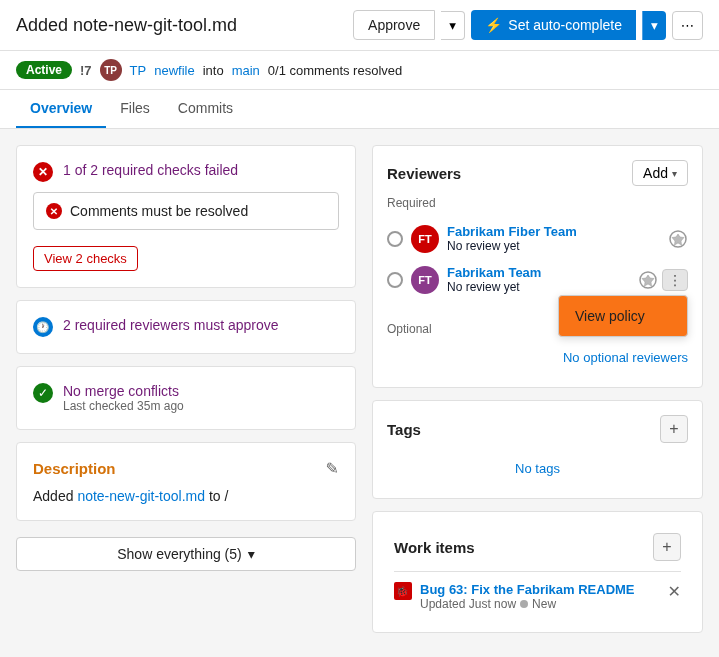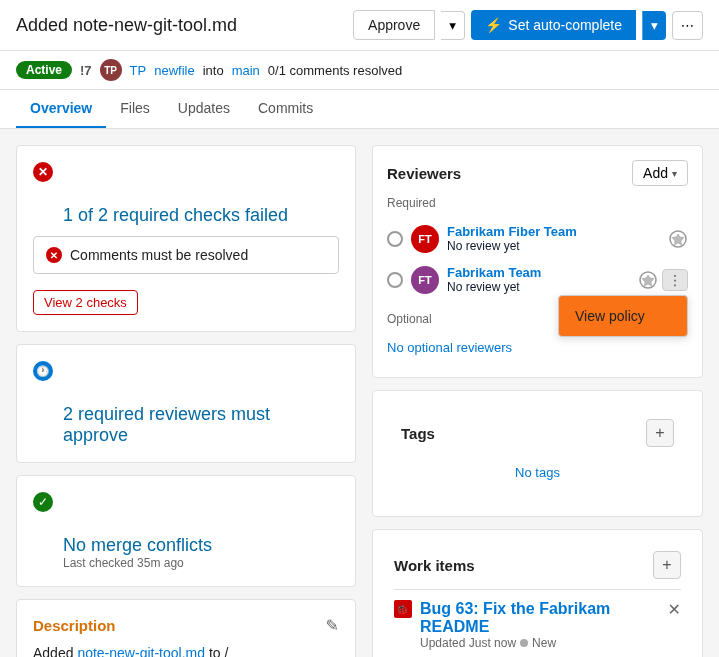--- a/index.html
+++ b/index.html
@@ -31,21 +31,21 @@
 
     .card { background: #fff; border: 1px solid #e0e0e0; border-radius: 4px; padding: 16px; }
 
     .check-item { display: flex; align-items: flex-start; gap: 10px; margin-bottom: 10px; }
     .check-item:last-child { margin-bottom: 0; }
 
     .icon-x-red { width: 20px; height: 20px; border-radius: 50%; background: #c00; color: #fff; display: flex; align-items: center; justify-content: center; font-size: 12px; font-weight: 700; flex-shrink: 0; }
     .icon-check-green { width: 20px; height: 20px; border-radius: 50%; background: #107c10; color: #fff; display: flex; align-items: center; justify-content: center; font-size: 12px; flex-shrink: 0; }
     .icon-clock-blue { width: 20px; height: 20px; border-radius: 50%; background: #0078d4; color: #fff; display: flex; align-items: center; justify-content: center; font-size: 11px; flex-shrink: 0; }
 
-    .check-text { font-size: 18px; color: #0369a1; margin-top: 43px; }
+    .check-text { font-size: 14px; color: #701a75; }
     .check-sub { font-size: 12px; color: #666; }
 
     .sub-card { border: 1px solid #ccc; border-radius: 4px; padding: 10px 12px; margin: 8px 0; display: flex; align-items: center; gap: 8px; }
 
     .view-checks-btn { display: inline-block; border: 1px solid #c00; color: #c00; border-radius: 4px; padding: 4px 10px; font-size: 13px; cursor: pointer; margin-top: 8px; background: #fff; }
 
     
     .desc-header { display: flex; align-items: center; justify-content: space-between; margin-bottom: 10px; }
     .desc-title { font-size: 15px; font-weight: 600; color: #d4720a; }
     .desc-edit { background: none; border: none; cursor: pointer; color: #666; font-size: 16px; }
@@ -54,50 +54,50 @@
     .show-everything-btn { display: flex; align-items: center; justify-content: center; gap: 6px; background: #fff; border: 1px solid #ccc; border-radius: 4px; padding: 8px 20px; font-size: 14px; cursor: pointer; color: #222; margin-top: 4px; width: 100%; }
 
     
     .reviewers-section { background: #fff; border: 1px solid #e0e0e0; border-radius: 4px; padding: 14px; margin-bottom: 12px; position: relative; }
     .section-header { display: flex; align-items: center; justify-content: space-between; margin-bottom: 10px; }
     .section-title { font-size: 15px; font-weight: 600; }
     .add-btn { background: #fff; border: 1px solid #ccc; border-radius: 4px; padding: 4px 10px; cursor: pointer; display: flex; align-items: center; gap: 4px; font-size: 14px; }
     .add-caret { font-size: 10px; color: #555; }
 
     .required-label { font-size: 12px; color: #666; margin-bottom: 8px; }
-    .optional-label { font-size: 12px; color: #666; margin-top: 12px; margin-bottom: 6px; }
+    .optional-label { font-size: 12px; color: #666; margin-top: 22px; margin-bottom: 6px; }
 
     .reviewer-row { display: flex; align-items: center; gap: 8px; padding: 6px 0; position: relative; }
     .reviewer-radio { width: 16px; height: 16px; border-radius: 50%; border: 2px solid #999; flex-shrink: 0; }
     .reviewer-avatar { width: 28px; height: 28px; border-radius: 50%; display: flex; align-items: center; justify-content: center; font-size: 11px; font-weight: 700; color: #fff; flex-shrink: 0; }
     .avatar-ft { background: #c00; }
     .avatar-ft2 { background: #8b3a8b; }
     .reviewer-info { flex: 1; }
     .reviewer-name { font-size: 13px; font-weight: 600; color: #0078d4; }
     .reviewer-status { font-size: 12px; color: #0f172a; }
     .reviewer-icons { display: flex; align-items: center; gap: 4px; }
     .reviewer-badge { width: 20px; height: 20px; display: flex; align-items: center; justify-content: center; }
     .kebab-btn { background: #e5e5e5; border: 1px solid #ccc; border-radius: 4px; padding: 2px 5px; cursor: pointer; font-size: 14px; color: #555; }
 
     .context-menu { background: #f97316; border: 1px solid #ccc; border-radius: 4px; padding: 4px 0; position: absolute; right: 0; top: 36px; z-index: 10; box-shadow: 0 2px 8px rgba(0,0,0,0.15); min-width: 130px; }
     .context-menu-item { padding: 8px 16px; cursor: pointer; font-size: 14px; color: #222; }
 
-    .no-optional { color: #0078d4; font-size: 13px; text-align: left; padding: 8px 0; }
-
-    
-    .tags-section { background: #fff; border: 1px solid #e0e0e0; border-radius: 4px; padding: 28px; margin-bottom: 12px; }
+    .no-optional { color: #0078d4; font-size: 13px; text-align: right; padding: 8px 0; }
+
+    
+    .tags-section { background: #fff; border: 1px solid #e0e0e0; border-radius: 4px; padding: 14px; margin-bottom: 12px; }
     .plus-btn { background: #f5f5f5; border: 1px solid #ccc; border-radius: 4px; width: 28px; height: 28px; display: flex; align-items: center; justify-content: center; cursor: pointer; font-size: 16px; color: #555; }
     .no-tags { color: #0078d4; font-size: 13px; text-align: center; padding: 8px 0; }
 
     
     .workitems-section { background: #fff; border: 1px solid #e0e0e0; border-radius: 4px; padding: 21px; }
     .work-item-row { display: flex; align-items: flex-start; justify-content: space-between; margin-top: 10px; }
     .work-item-info { display: flex; align-items: flex-start; gap: 8px; }
     .bug-icon { width: 18px; height: 18px; background: #c00; border-radius: 2px; color: #fff; display: flex; align-items: center; justify-content: center; font-size: 10px; flex-shrink: 0; }
-    .work-item-title { font-size: 16px; color: #0078d4; font-weight: 600; }
+    .work-item-title { font-size: 13px; color: #0078d4; font-weight: 600; }
     .work-item-meta { font-size: 12px; color: #666; display: flex; align-items: center; gap: 4px; }
     .status-dot { width: 8px; height: 8px; border-radius: 50%; background: #aaa; display: inline-block; }
     .close-btn { background: none; border: none; cursor: pointer; font-size: 16px; color: #666; }
 
     .divider { border: none; border-top: 1px solid #e0e0e0; margin: 8px 0; }
   </style>
 </head>
 <body>
 
 <div class="top-bar">
@@ -125,21 +125,20 @@
   <span class="meta-link">TP</span>
   <a class="meta-link">newfile</a>
   <span>into</span>
   <a class="meta-link">main</a>
   <span>0/1 comments resolved</span>
 </div>
 
 <div class="tabs">
   <div class="tab active"><span>Overview</span></div>
   <div class="tab"><span>Files</span></div>
-  <div class="tab"><span>Updates</span></div>
   <div class="tab"><span>Commits</span></div>
 </div>
 
 <div class="main">
 
   <div class="left-col">
 
     <div class="card">
       <div class="check-item">
         <div class="icon-x-red">✕</div>

